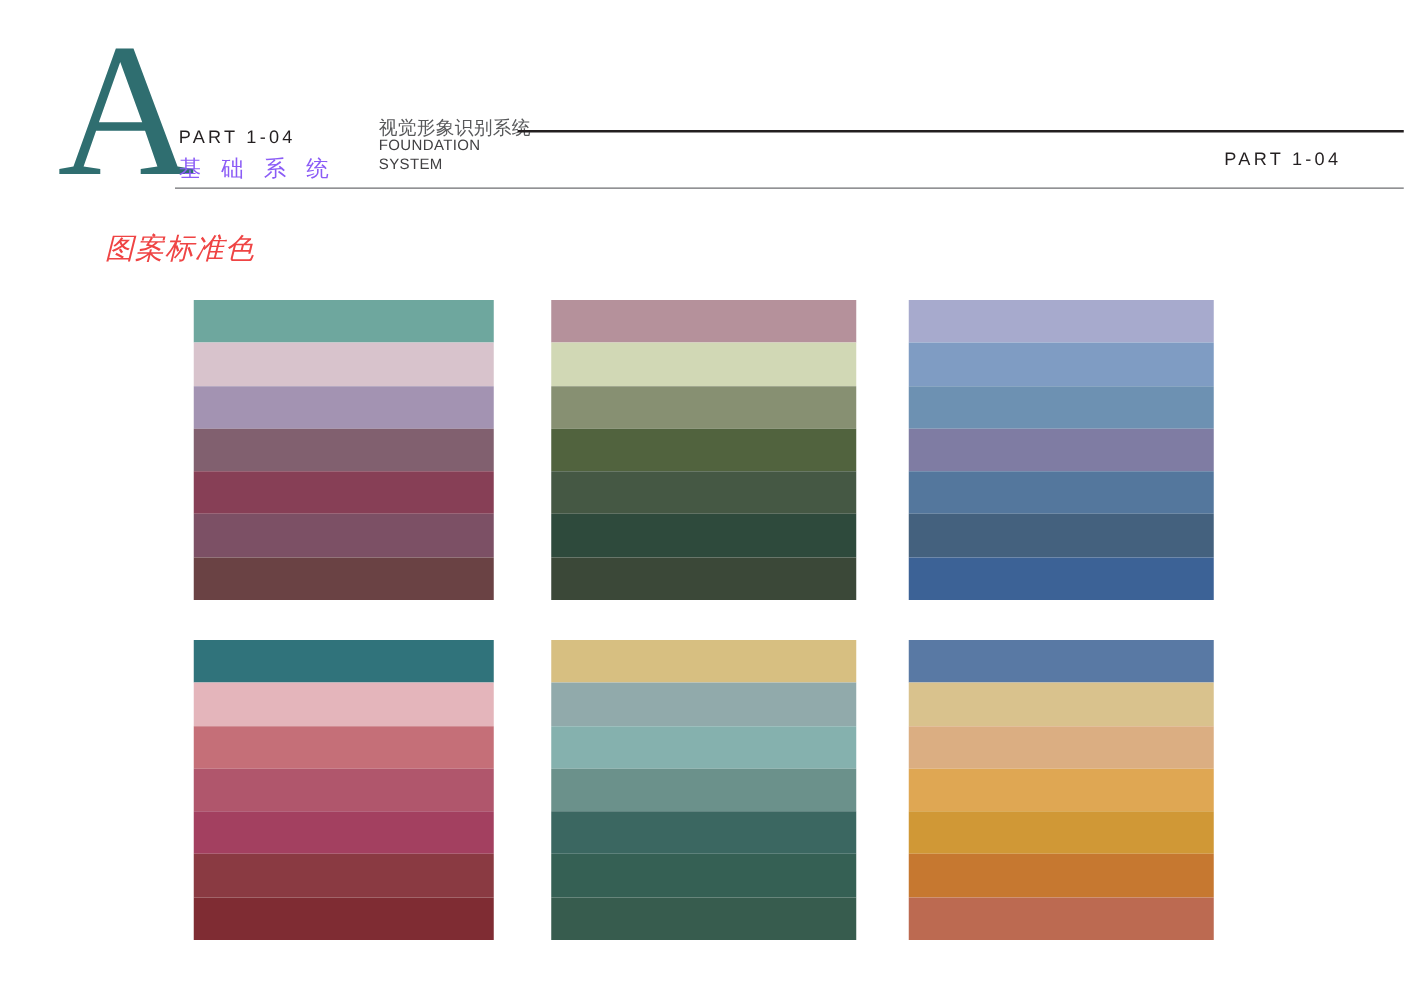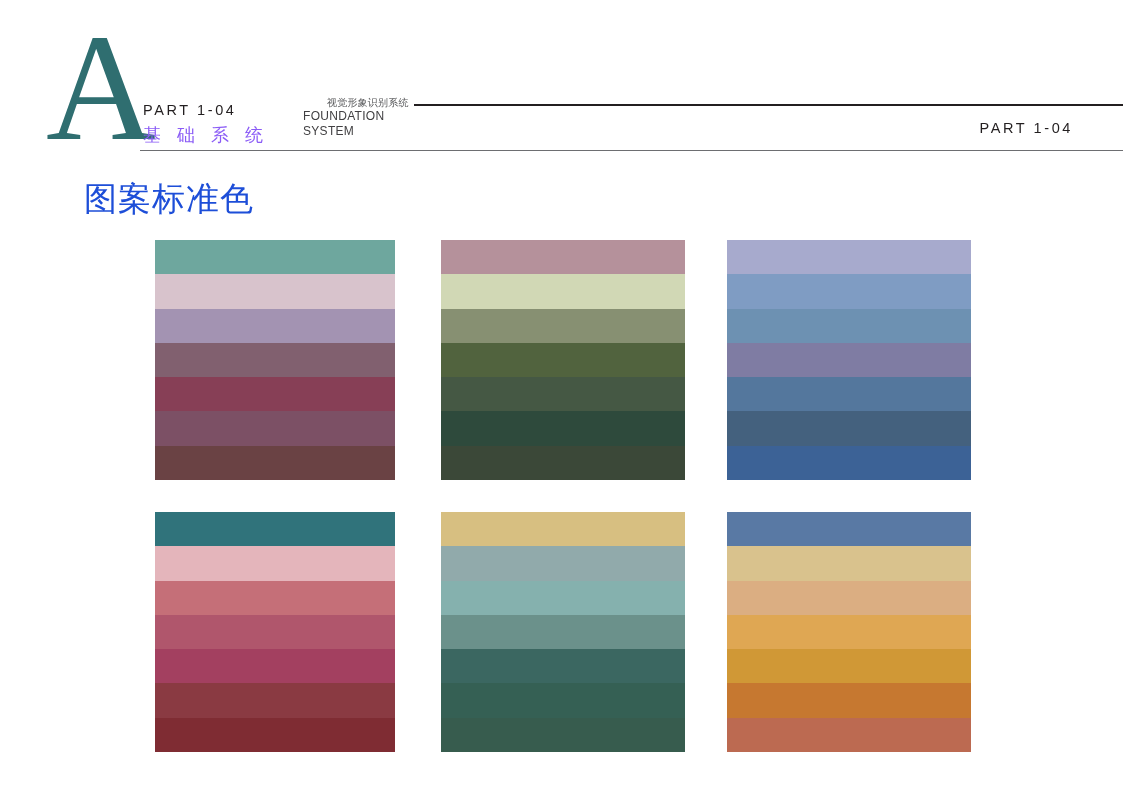--- a/index.html
+++ b/index.html
@@ -60,26 +60,25 @@
     font-weight: 500;
   }
 
   #sys-block {
     position: absolute;
     left: 303px;
     top: 97px;
     width: 130px;
   }
   #sys-block .sys-cn {
-    font-size: 10px;
+    font-size: 15px;
     line-height: 12px;
     color: #58595b;
     letter-spacing: 0.2px;
     white-space: nowrap;
-    margin-left: 24px;
   }
   #sys-block .sys-en1,
   #sys-block .sys-en2 {
     font-size: 12px;
     line-height: 14.5px;
     color: #414042;
     letter-spacing: 0.3px;
     white-space: nowrap;
   }
 
@@ -109,25 +108,26 @@
     color: #231f20;
     white-space: nowrap;
   }
 
   
   #section-title {
     position: absolute;
     left: 84px;
     top: 182px;
     font-family: "Liberation Serif", serif;
-    font-size: 33px;
+    font-size: 23px;
     line-height: 34px;
-    color: #1d4ed8;
+    color: #ef4444;
     letter-spacing: 1px;
     white-space: nowrap;
+    font-style: italic;
   }
 
   
   #palette-grid {
     position: absolute;
     left: 155px;
     top: 240px;
     width: 817px;
     height: 512px;
   }

